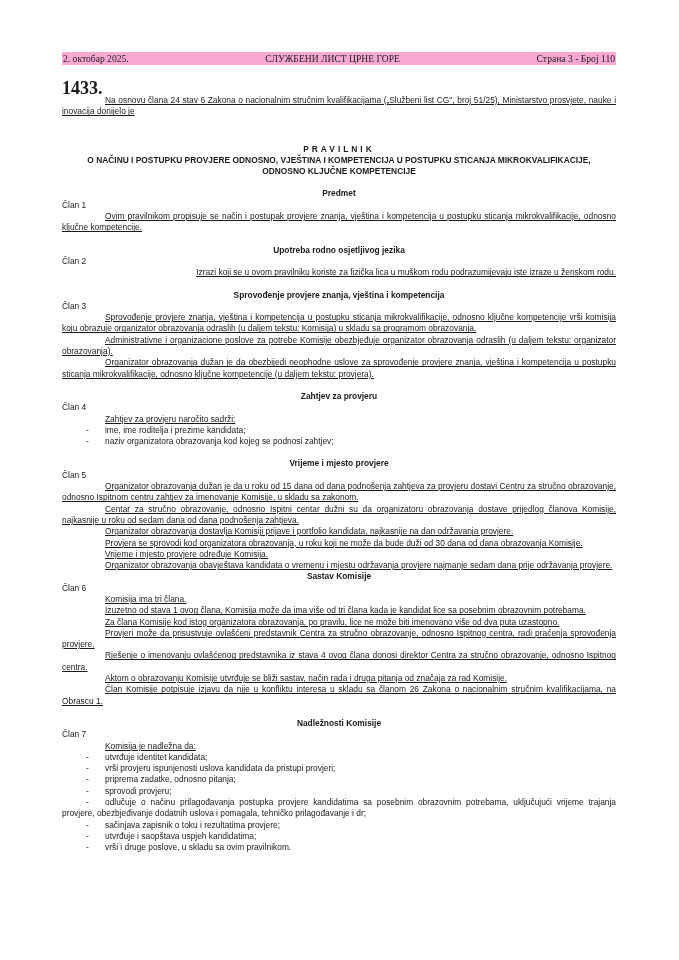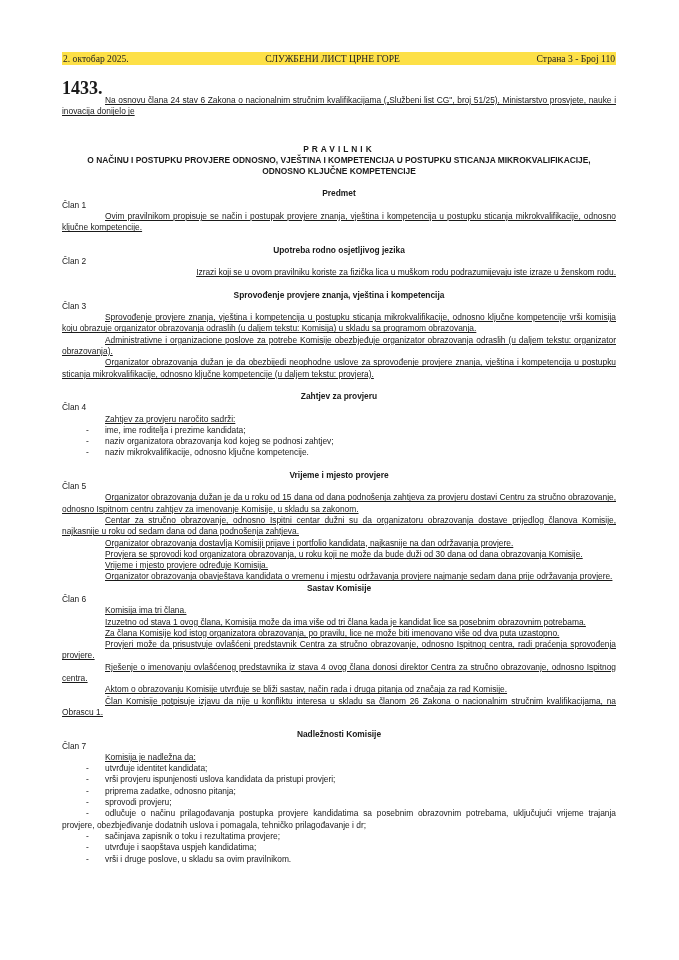--- a/index.html
+++ b/index.html
@@ -1,19 +1,19 @@
 <!DOCTYPE html>
 <html><head>
   <meta charset="utf-8">
   <style>
     html, body { margin:0; padding:0; background:#ffffff; }
     body { width:679px; height:960px; position:relative; overflow:hidden; color:#1a1a1a; }
     .page { position:absolute; left:62px; top:52px; width:554px; }
     .header-bar {
-      background:#fde047; height:13px; display:flex; justify-content:space-between; align-items:center;
+      background:#f9a8d4; height:13px; display:flex; justify-content:space-between; align-items:center;
       font-family:"Liberation Serif", serif; font-size:9.6px; color:#222; padding:0 1px; line-height:13px;
     }
     .header-bar span { white-space:nowrap; }
     .num { font-family:"Liberation Serif", serif; font-weight:bold; font-size:18px; margin-top:16px; line-height:14px; }
     .doc { font-family:"Liberation Sans", sans-serif; font-size:8.4px; line-height:11.3px; }
     .p { text-align:justify; text-indent:43px; margin:0;text-decoration:underline; }
     .title-spaced { font-weight:bold; letter-spacing:3px; text-align:center; margin-top:26px; }
     .title-main { font-weight:bold; text-align:center; }
     .sec { font-weight:bold; text-align:center; }
     .clan { text-align:left; }
@@ -64,21 +64,20 @@
     <p class="p">Organizator obrazovanja dužan je da obezbijedi neophodne uslove za sprovođenje provjere znanja, vještina i kompetencija u postupku sticanja mikrokvalifikacije, odnosno ključne kompetencije (u daljem tekstu: provjera).</p>
 
     <div class="gap"></div>
 
     <div class="sec">Zahtjev za provjeru</div>
     <div class="clan">Član 4</div>
     <p class="p">Zahtjev za provjeru naročito sadrži:</p>
     <ul class="dash">
       <li>ime, ime roditelja i prezime kandidata;</li>
       <li>naziv organizatora obrazovanja kod kojeg se podnosi zahtjev;</li>
-      <li>naziv mikrokvalifikacije, odnosno ključne kompetencije.</li>
     </ul>
 
     <div class="gap"></div>
 
     <div class="sec">Vrijeme i mjesto provjere</div>
     <div class="clan">Član 5</div>
     <p class="p">Organizator obrazovanja dužan je da u roku od 15 dana od dana podnošenja zahtjeva za provjeru dostavi Centru za stručno obrazovanje, odnosno Ispitnom centru zahtjev za imenovanje Komisije, u skladu sa zakonom.</p>
     <p class="p">Centar za stručno obrazovanje, odnosno Ispitni centar dužni su da organizatoru obrazovanja dostave prijedlog članova Komisije, najkasnije u roku od sedam dana od dana podnošenja zahtjeva.</p>
     <p class="p">Organizator obrazovanja dostavlja Komisiji prijave i portfolio kandidata, najkasnije na dan održavanja provjere.</p>
     <p class="p">Provjera se sprovodi kod organizatora obrazovanja, u roku koji ne može da bude duži od 30 dana od dana obrazovanja Komisije.</p>

